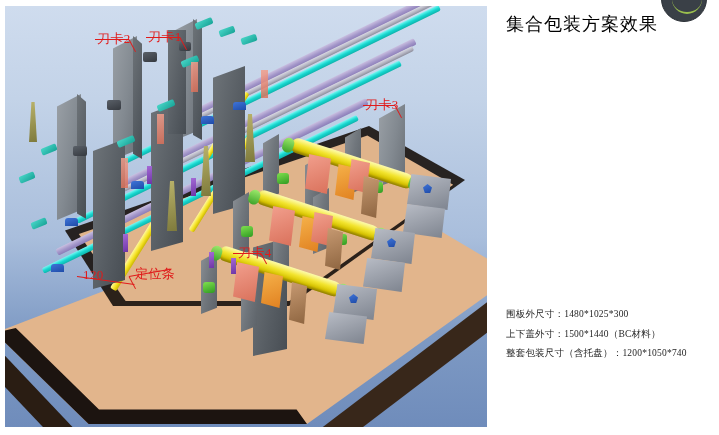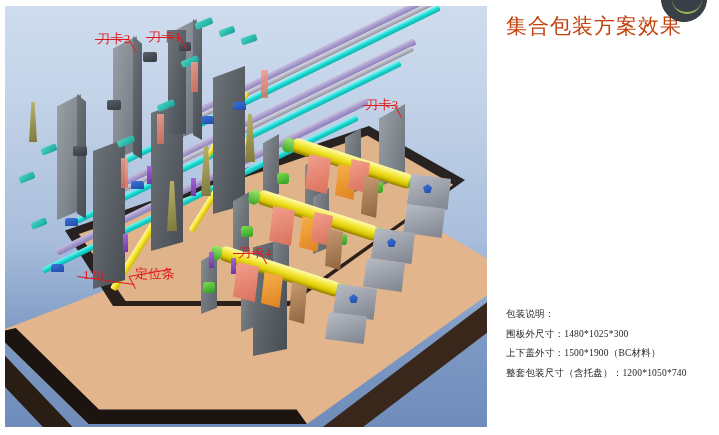--- a/index.html
+++ b/index.html
@@ -66,21 +66,21 @@
   .blk-gray{background:linear-gradient(160deg,#b9bdc6,#7d838e);}
   .blk-brown{background:linear-gradient(160deg,#c79a72,#8e6540);}
   .blk-dkgray{background:linear-gradient(160deg,#5a6068,#35393f);}
 
   
   .ann{position:absolute;color:#e01b1b;font-size:13px;letter-spacing:.4px;white-space:nowrap;
        font-family:"Liberation Serif","DejaVu Serif",serif;}
   .lead{position:absolute;background:#e01b1b;height:1px;transform-origin:left center;}
 
   
-  .title{position:absolute;left:506px;top:12px;font-size:21px;color:#c2410c;letter-spacing:1px;
+  .title{position:absolute;left:506px;top:12px;font-size:18px;color:#000000;letter-spacing:1px;
          font-family:"Liberation Serif","DejaVu Serif",serif;}
   .spec{position:absolute;left:506px;top:305px;width:210px;}
   .spec-line{font-size:9.5px;color:#252525;line-height:19.5px;white-space:nowrap;letter-spacing:.2px;}
 
   
   .corner-dot{position:absolute;right:12px;top:-24px;width:44px;height:44px;border-radius:50%;
      background:#3a4047;border:1px solid #2b3036;}
   .corner-arc{position:absolute;right:17px;top:-10px;width:30px;height:22px;
      border-bottom:2px solid #9bbf4e;border-radius:0 0 18px 18px;}
 </style>
@@ -237,22 +237,21 @@
       <span class="ann" style="left:233px;top:238px;">刀卡4</span>
       <span class="ann" style="left:78px;top:261px;">120</span>
       <span class="ann" style="left:130px;top:259px;">定位条</span>
 
     </div>
   </div>
 
   <div class="title">集合包装方案效果</div>
 
   <div class="spec">
-    <div class="spec-line">包装说明：</div>
     <div class="spec-line">围板外尺寸：1480*1025*300</div>
-    <div class="spec-line">上下盖外寸：1500*1900（BC材料）</div>
+    <div class="spec-line">上下盖外寸：1500*1440（BC材料）</div>
     <div class="spec-line">整套包装尺寸（含托盘）：1200*1050*740</div>
   </div>
 
   <div class="corner-dot"></div>
   <div class="corner-arc"></div>
 
 </div>
 
 </body></html>

